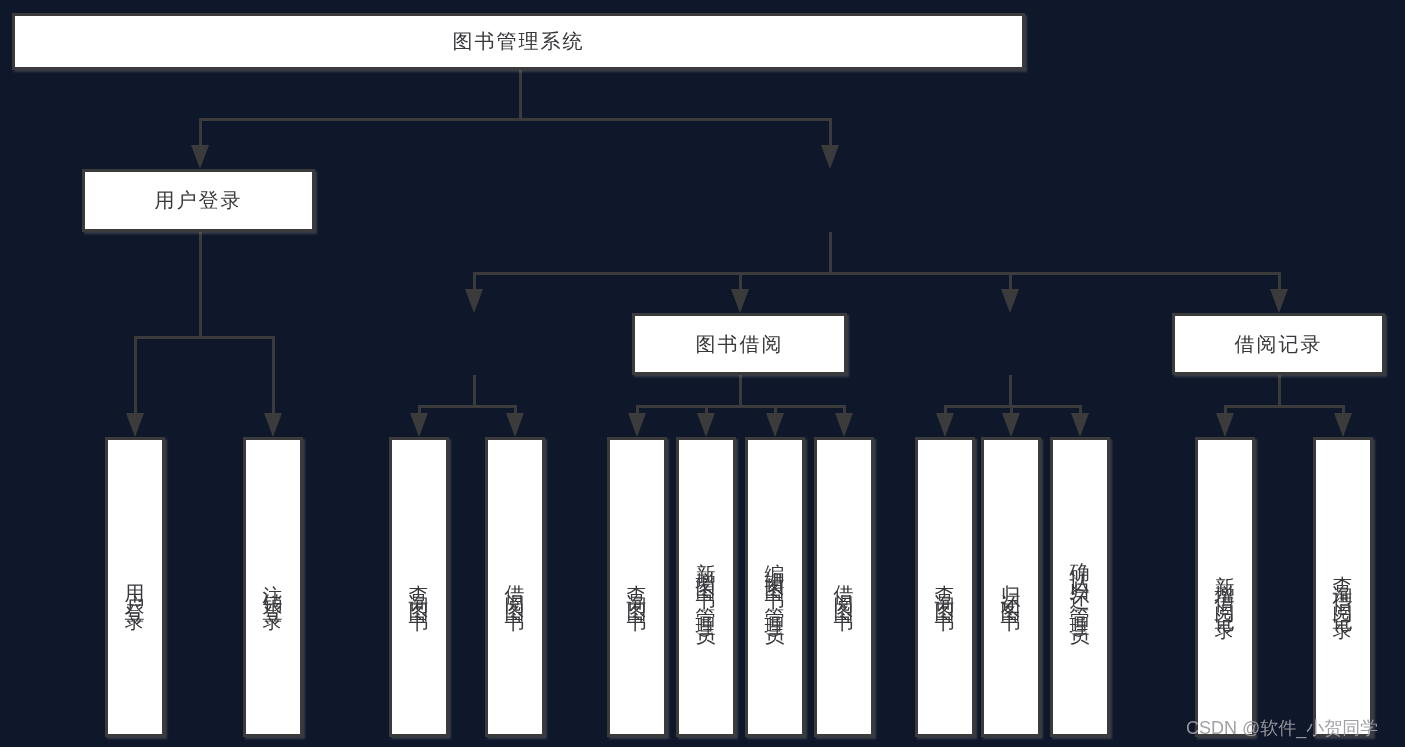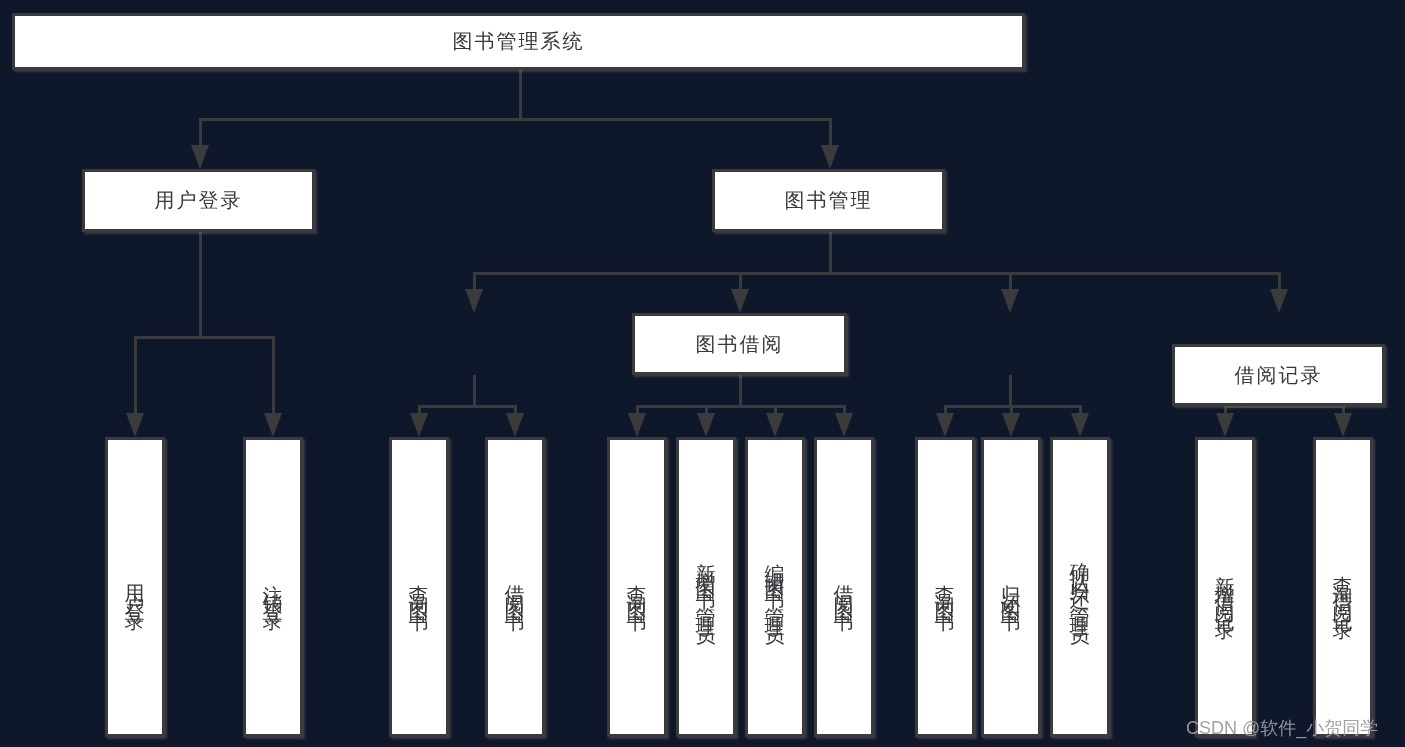--- a/index.html
+++ b/index.html
@@ -62,23 +62,20 @@
   <i class="vl" style="left:518.5px; top:68px; height:52px;"></i>
   <i class="hl" style="left:198.5px; top:118px; width:633px;"></i>
   <i class="vl" style="left:198.5px; top:120px; height:26px;"></i>
   <i class="ar" style="left:191px; top:145px;"></i>
   <i class="vl" style="left:828.5px; top:120px; height:26px;"></i>
   <i class="ar" style="left:821px; top:145px;"></i>
 
   <div class="box" style="left:82px; top:169px; width:233px; height:63px;">
     <span>用户登录</span>
   </div>
-  <div class="box" style="left:712px; top:169px; width:233px; height:63px;">
-    <span>图书管理</span>
-  </div>
 
   <i class="vl" style="left:198.5px; top:232px; height:104px;"></i>
   <i class="hl" style="left:133.5px; top:336px; width:141px;"></i>
   <i class="vl" style="left:133.5px; top:338px; height:76px;"></i>
   <i class="ar" style="left:126px; top:413px;"></i>
   <i class="vl" style="left:271.5px; top:338px; height:76px;"></i>
   <i class="ar" style="left:264px; top:413px;"></i>
 
   <i class="vl" style="left:828.5px; top:232px; height:40px;"></i>
   <i class="hl" style="left:472.5px; top:272px; width:808px;"></i>
@@ -87,21 +84,21 @@
   <i class="vl" style="left:738.5px; top:274px; height:16px;"></i>
   <i class="ar" style="left:731px; top:289px;"></i>
   <i class="vl" style="left:1008.5px; top:274px; height:16px;"></i>
   <i class="ar" style="left:1001px; top:289px;"></i>
   <i class="vl" style="left:1277.5px; top:274px; height:16px;"></i>
   <i class="ar" style="left:1270px; top:289px;"></i>
 
   <div class="box" style="left:632px; top:313px; width:215px; height:62px;">
     <span>图书借阅</span>
   </div>
-  <div class="box" style="left:1172px; top:313px; width:213px; height:62px;margin-top:31px;">
+  <div class="box" style="left:1172px; top:313px; width:213px; height:62px;">
     <span>借阅记录</span>
   </div>
 
   <i class="vl" style="left:472.5px; top:375px; height:30px;"></i>
   <i class="hl" style="left:417.5px; top:405px; width:99px;"></i>
   <i class="vl" style="left:417.5px; top:407px; height:8px;"></i>
   <i class="ar" style="left:410px; top:413px;"></i>
   <i class="vl" style="left:513.5px; top:407px; height:8px;"></i>
   <i class="ar" style="left:506px; top:413px;"></i>
 

